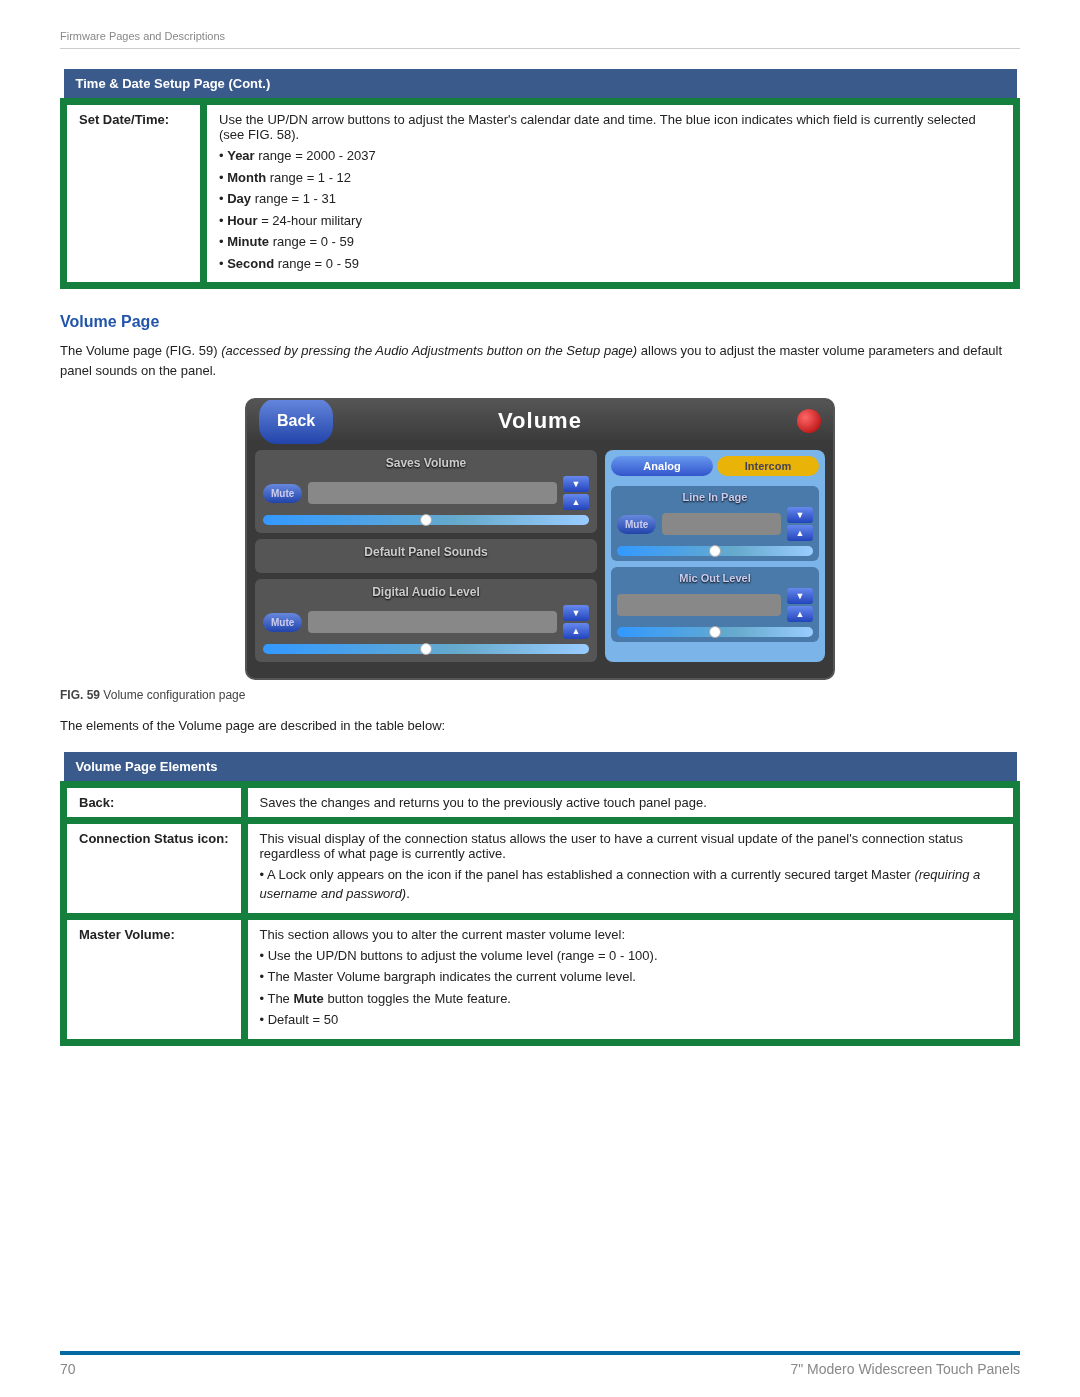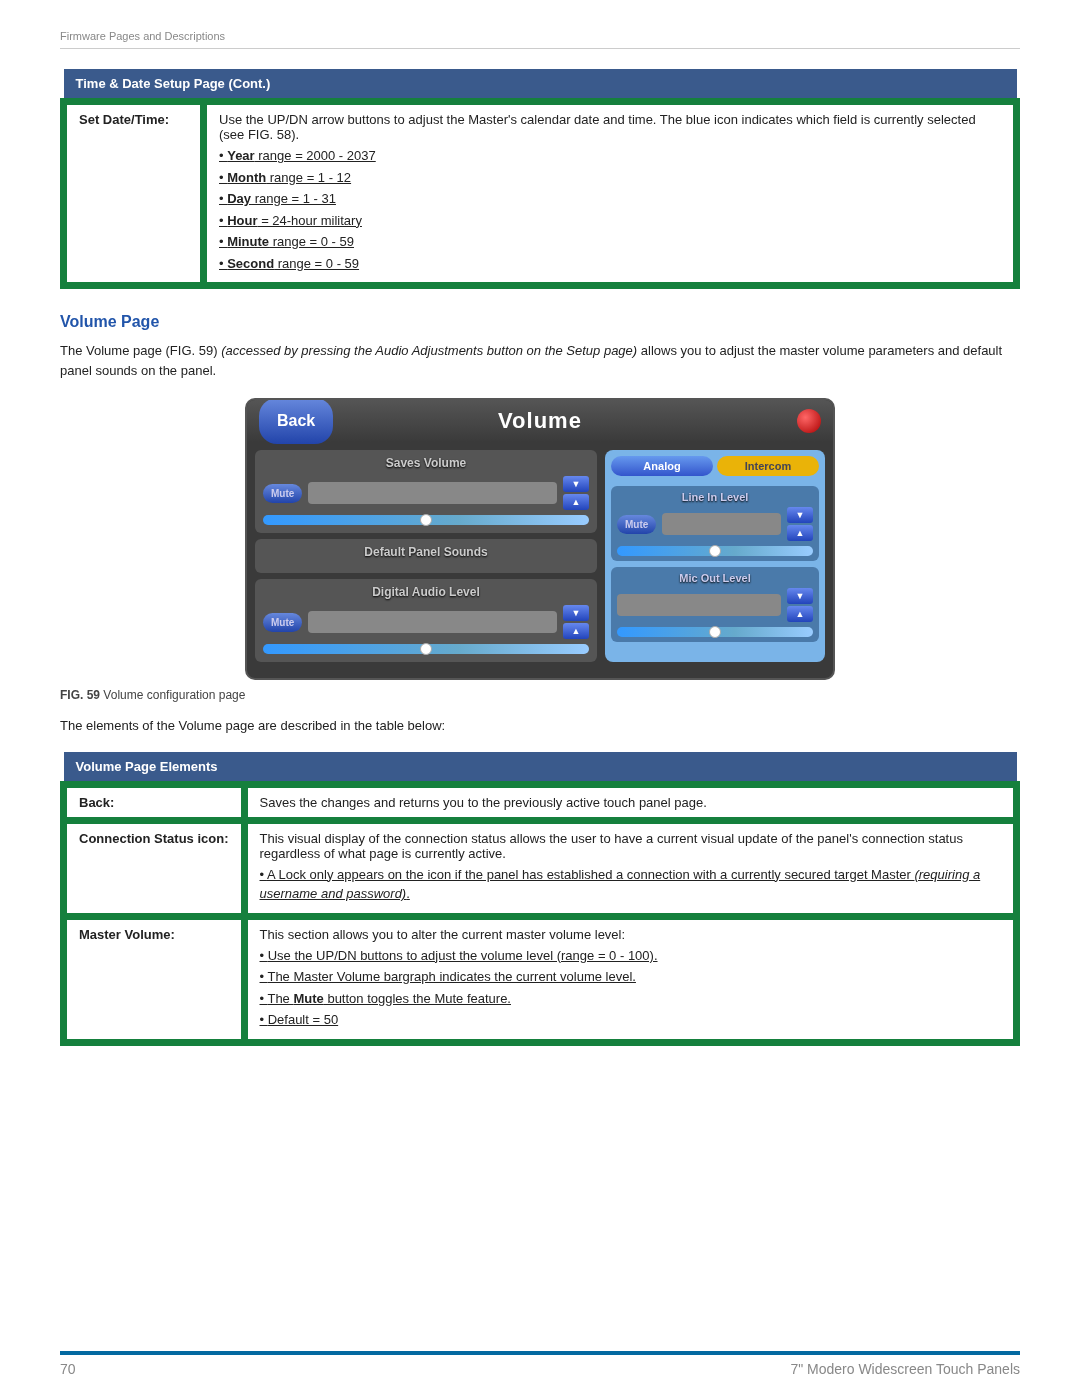--- a/index.html
+++ b/index.html
@@ -306,21 +306,20 @@
       list-style: none;
       padding: 0;
       margin: 4px 0 0 0;
     }
     .bullet-list li::before {
       content: "• ";
     }
     .bullet-list li {
       margin-bottom: 2px;
       line-height: 1.5;
-      text-decoration: underline;
     }
 
     
     .page-footer {
       position: absolute;
       bottom: 20px;
       left: 60px;
       right: 60px;
       display: flex;
       justify-content: space-between;
@@ -421,21 +420,21 @@
         </div>
 
         <div class="right-panel">
 
           <div class="tabs-row">
             <button class="tab-btn active">Analog</button>
             <button class="tab-btn inactive">Intercom</button>
           </div>
 
           <div class="right-sub">
-            <div class="right-sub-title">Line In Level</div>
+            <div class="right-sub-title">Line In Page</div>
             <div class="vol-controls-row">
               <button class="mute-btn">Mute</button>
               <div class="blank-display"></div>
               <div class="arrow-btns">
                 <button class="arrow-btn">▼</button>
                 <button class="arrow-btn">▲</button>
               </div>
             </div>
             <div class="vol-bar">
               <div class="vol-bar-thumb"></div>

